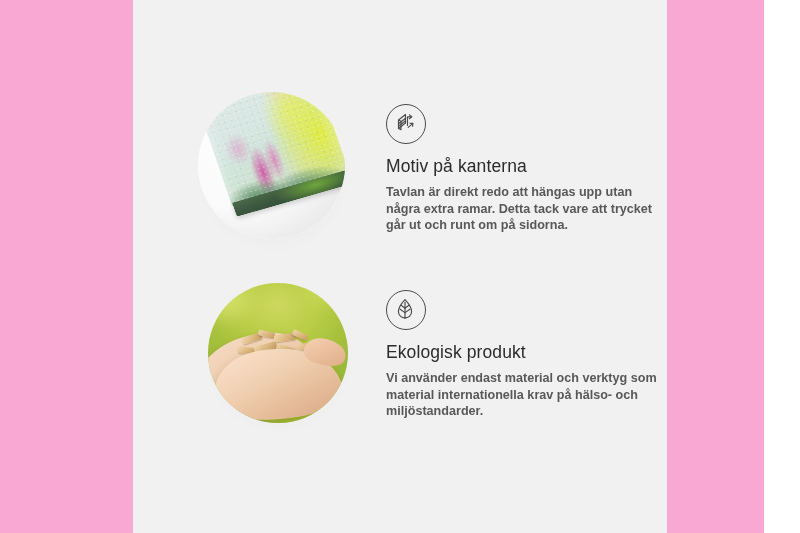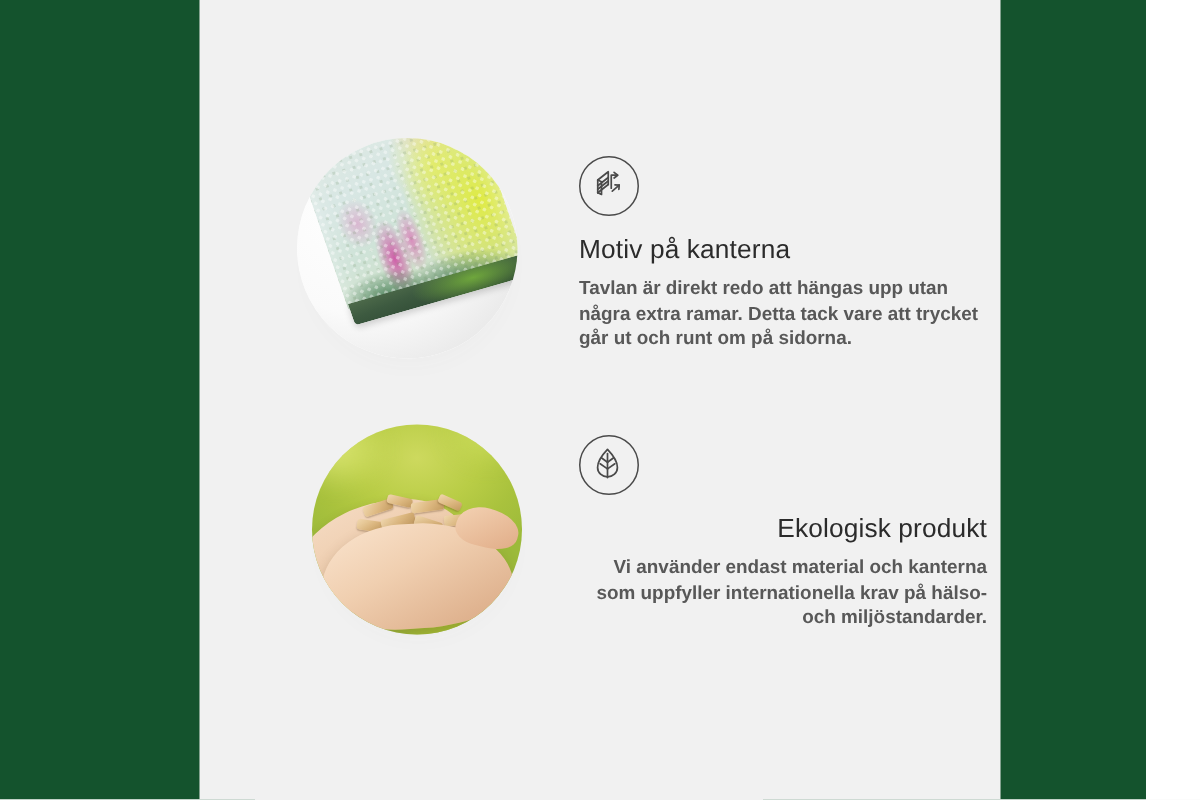--- a/index.html
+++ b/index.html
@@ -13,42 +13,42 @@
     overflow: hidden;
     font-family: "Liberation Sans", sans-serif;
     -webkit-font-smoothing: antialiased;
   }
 
   
   .stage {
     position: relative;
     width: 764px;
     height: 533px;
-    background: #14532d;
+    background: #f9a8d4;
   }
 
   
   .panel {
     position: absolute;
     left: 133px;
     top: 0;
     width: 534px;
     height: 533px;
     background: #f1f1f1;
     overflow: hidden;
   }
 
   
   .feature {
     position: absolute;
     left: 0;
     width: 534px;
   }
   .feature-1 { top: 78px;  height: 180px; }
-  .feature-2 { top: 268px; height: 180px; text-align: right; }
+  .feature-2 { top: 268px; height: 180px; }
 
   
   .disc-wrap {
     position: absolute;
     border-radius: 50%;
     overflow: visible;
   }
   .disc {
     position: absolute;
     inset: 0;
@@ -292,18 +292,18 @@
           <svg width="36" height="36" viewBox="0 0 36 36" fill="none" stroke="#4a4a4a" stroke-width="1.15" stroke-linecap="round" stroke-linejoin="round">
             <path d="M18 8.6 C 13.2 13.6 11.4 17.6 11.4 20.6 C 11.4 24.2 14.4 26.9 18 26.9 C 21.6 26.9 24.6 24.2 24.6 20.6 C 24.6 17.6 22.8 13.6 18 8.6 Z"></path>
             <path d="M18 11.4 L18 27.4"></path>
             <path d="M18 17.2 L14.1 14.3"></path>
             <path d="M18 17.2 L21.9 14.3"></path>
             <path d="M18 21.6 L13.1 18.2"></path>
             <path d="M18 21.6 L22.9 18.2"></path>
           </svg>
         </span>
         <h2 class="feat-title">Ekologisk produkt</h2>
-        <p class="feat-body">Vi använder endast material och kanterna som uppfyller internationella krav på hälso- och miljöstandarder.</p>
+        <p class="feat-body">Vi använder endast material och verktyg som material internationella krav på hälso- och miljöstandarder.</p>
       </div>
     </div>
 
   </div>
 </div>
 
 </body></html>

